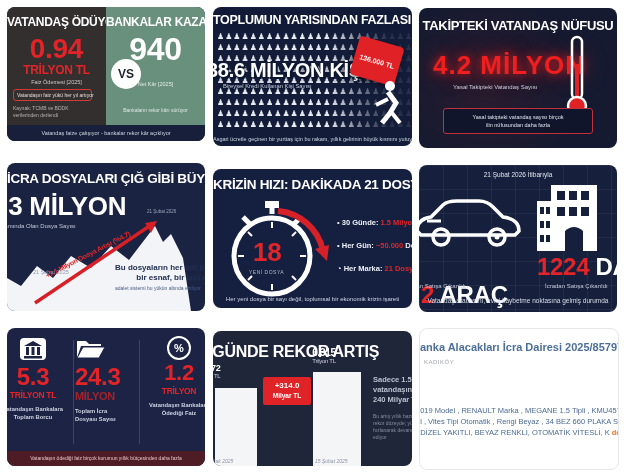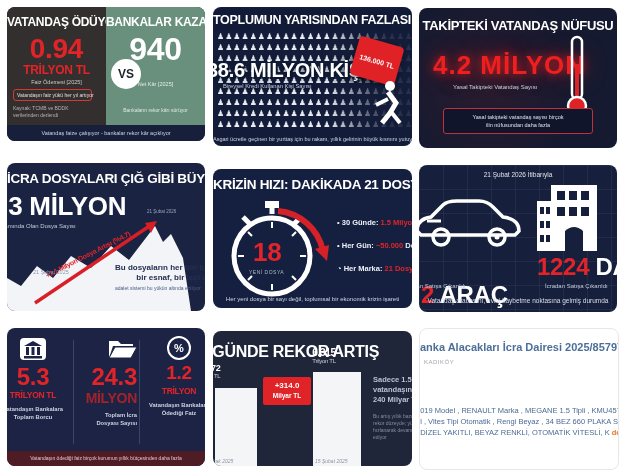--- a/index.html
+++ b/index.html
@@ -225,37 +225,37 @@
         <rect x="4" y="18" width="18" height="2.5" fill="#1c2344"></rect>
       </svg>
       <div class="ttl red" style="font-size:24px;line-height:26px;">5.3</div>
       <div class="ttl red" style="font-size:8.5px;">TRİLYON TL</div>
       <div class="colcap" style="margin-top:6px;">
         <div>Vatandaşın Bankalara</div>
         <div>Toplam Borcu</div>
       </div>
     </div>
 
-    <div class="abs" style="left:68px;top:8px;width:62px;text-align:right;">
+    <div class="abs" style="left:68px;top:8px;width:62px;text-align:left;">
       <svg width="30" height="24" viewBox="0 0 30 24">
         <path d="M2 22 L2 5 L11 5 L14 8 L26 8 L26 10 L6 10 Z" fill="#fff"></path>
         <path d="M2 22 L8 11 L30 11 L24 22 Z" fill="#fff" stroke="#1c2344" stroke-width="1"></path>
       </svg>
       <div class="ttl red" style="font-size:24px;line-height:26px;">24.3</div>
-      <div class="ttl" style="font-size:14px;color:#a3232b;">MİLYON</div>
+      <div class="ttl" style="font-size:11px;color:#a3232b;">MİLYON</div>
       <div class="colcap" style="margin-top:6px;">
         <div>Toplam İcra</div>
         <div>Dosyası Sayısı</div>
       </div>
     </div>
 
     <div class="abs" style="left:136px;top:8px;width:72px;text-align:center;">
       <div style="display:inline-block;width:20px;height:20px;border:2px solid #fff;border-radius:50%;
                   font-size:11px;font-weight:bold;line-height:20px;color:#fff;">%</div>
-      <div class="ttl red nw" style="font-size:19px;line-height:26px;">1.2</div>
+      <div class="ttl red nw" style="font-size:22px;line-height:26px;">1.2</div>
       <div class="ttl red nw" style="font-size:8.5px;">TRİLYON</div>
       <div class="colcap nw" style="margin-top:6px;">
         <div>Vatandaşın Bankalara</div>
         <div>Ödediği Faiz</div>
       </div>
     </div>
     <div class="maroon">Vatandaşın ödediği faiz birçok kurumun yıllık bütçesinden daha fazla</div>
   </div>
 
   <div class="tile" style="left:213px;top:331px;width:199px;height:135px;background:#20263a;">

